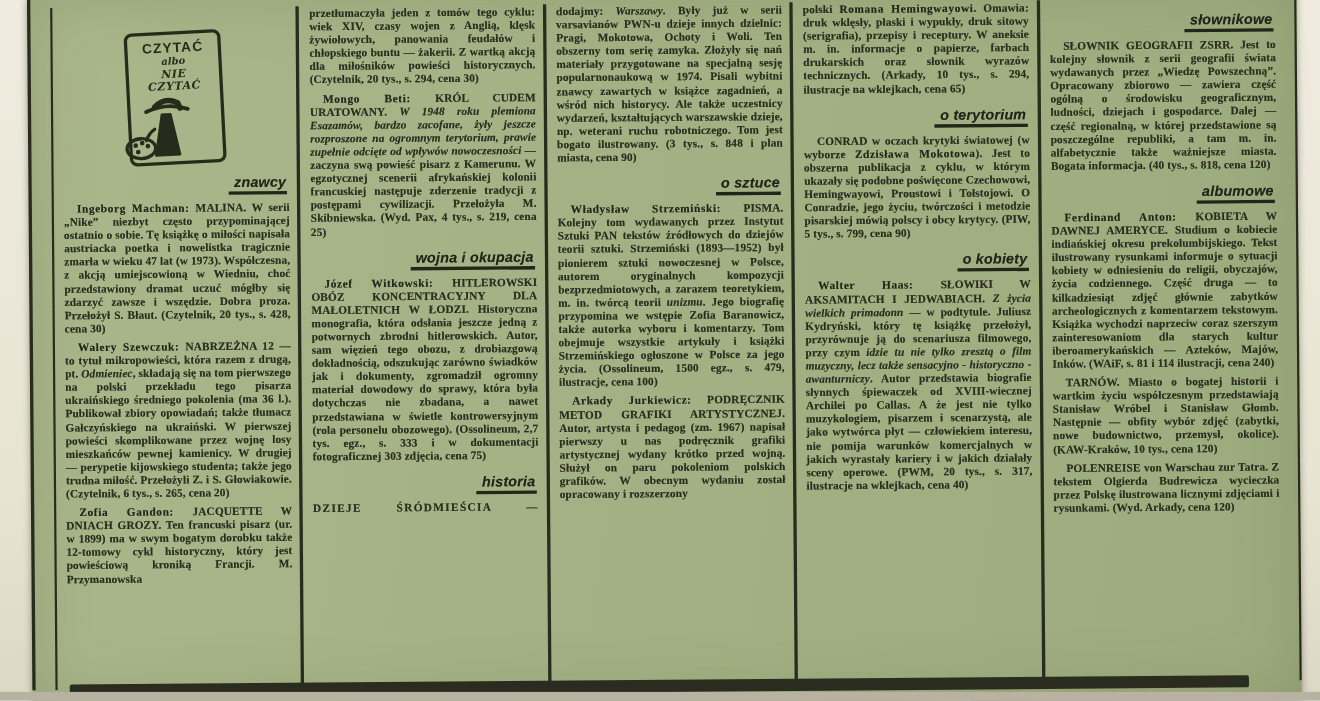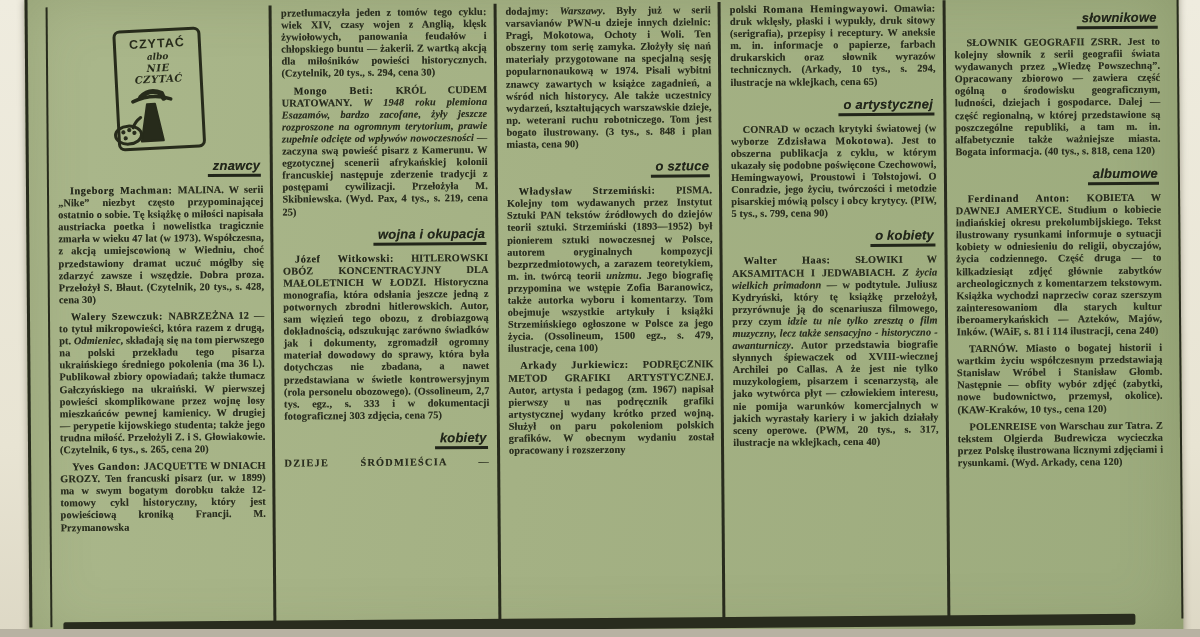--- a/index.html
+++ b/index.html
@@ -88,39 +88,39 @@
           <circle cx="17" cy="42" r="1.6" fill="#272b1b"></circle>
           <circle cx="22" cy="45" r="1.6" fill="#272b1b"></circle>
           <circle cx="13" cy="50" r="1.6" fill="#272b1b"></circle>
         </g>
       </svg>
     </div>
   </div>
         <div class="sec-header"><span>znawcy</span></div>
         <p class="article"><span class="a">Ingeborg Machman: </span><span>MALINA. W serii „Nike” niezbyt często przypominającej ostatnio o sobie. Tę książkę o miłości napisała austriacka poetka i nowelistka tragicznie zmarła w wieku 47 lat (w 1973). Współczesna, z akcją umiejscowioną w Wiedniu, choć przedstawiony dramat uczuć mógłby się zdarzyć zawsze i wszędzie. Dobra proza. Przełożył S. Błaut. (Czytelnik, 20 tys., s. 428, cena 30)</span></p>
         <p class="article"><span class="a">Walery Szewczuk: </span><span>NABRZEŻNA 12 — to tytuł mikropowieści, która razem z drugą, pt. </span><span class="i">Odmieniec</span><span>, składają się na tom pierwszego na polski przekładu tego pisarza ukraińskiego średniego pokolenia (ma 36 l.). Publikował zbiory opowiadań; także tłumacz Gałczyńskiego na ukraiński. W pierwszej powieści skomplikowane przez wojnę losy mieszkańców pewnej kamienicy. W drugiej — perypetie kijowskiego studenta; także jego trudna miłość. Przełożyli Z. i S. Głowiakowie. (Czytelnik, 6 tys., s. 265, cena 20)</span></p>
-        <p class="article"><span class="a">Yves Gandon: </span><span>JACQUETTE W DNIACH GROZY. Ten francuski pisarz (ur. w 1899) ma w swym bogatym dorobku także 12-tomowy cykl historyczny, który jest powieściową kroniką Francji. M. Przymanowska</span></p>
+        <p class="article"><span class="a">Zofia Gandon: </span><span>JACQUETTE W DNIACH GROZY. Ten francuski pisarz (ur. w 1899) ma w swym bogatym dorobku także 12-tomowy cykl historyczny, który jest powieściową kroniką Francji. M. Przymanowska</span></p>
       </div>
     <div class="col">
         <p class="article cont"><span>przetłumaczyła jeden z tomów tego cyklu: wiek XIV, czasy wojen z Anglią, klęsk żywiołowych, panowania feudałów i chłopskiego buntu — żakerii. Z wartką akcją dla miłośników powieści historycznych. (Czytelnik, 20 tys., s. 294, cena 30)</span></p>
         <p class="article"><span class="a">Mongo Beti: </span><span>KRÓL CUDEM URATOWANY. </span><span class="i">W 1948 roku plemiona Esazamów, bardzo zacofane, żyły jeszcze rozproszone na ogromnym terytorium, prawie zupełnie odcięte od wpływów nowoczesności — </span><span>zaczyna swą powieść pisarz z Kamerunu. W egzotycznej scenerii afrykańskiej kolonii francuskiej następuje zderzenie tradycji z postępami cywilizacji. Przełożyła M. Skibniewska. (Wyd. Pax, 4 tys., s. 219, cena 25)</span></p>
         <div class="sec-header"><span>wojna i okupacja</span></div>
         <p class="article"><span class="a">Józef Witkowski: </span><span>HITLEROWSKI OBÓZ KONCENTRACYJNY DLA MAŁOLETNICH W ŁODZI. Historyczna monografia, która odsłania jeszcze jedną z potwornych zbrodni hitlerowskich. Autor, sam więzień tego obozu, z drobiazgową dokładnością, odszukując zarówno świadków jak i dokumenty, zgromadził ogromny materiał dowodowy do sprawy, która była dotychczas nie zbadana, a nawet przedstawiana w świetle kontrowersyjnym (rola personelu obozowego). (Ossolineum, 2,7 tys. egz., s. 333 i w dokumentacji fotograficznej 303 zdjęcia, cena 75)</span></p>
-        <div class="sec-header"><span>kobiety</span></div>
+        <div class="sec-header"><span>historia</span></div>
         <p class="article spread"><span>DZIEJE ŚRÓDMIEŚCIA —</span></p>
       </div>
     <div class="col">
         <p class="article cont"><span>dodajmy: </span><span class="i">Warszawy</span><span>. Były już w serii varsavianów PWN-u dzieje innych dzielnic: Pragi, Mokotowa, Ochoty i Woli. Ten obszerny tom serię zamyka. Złożyły się nań materiały przygotowane na specjalną sesję popularnonaukową w 1974. Pisali wybitni znawcy zawartych w książce zagadnień, a wśród nich historycy. Ale także uczestnicy wydarzeń, kształtujących warszawskie dzieje, np. weterani ruchu robotniczego. Tom jest bogato ilustrowany. (3 tys., s. 848 i plan miasta, cena 90)</span></p>
         <div class="sec-header"><span>o sztuce</span></div>
         <p class="article"><span class="a">Władysław Strzemiński: </span><span>PISMA. Kolejny tom wydawanych przez Instytut Sztuki PAN tekstów źródłowych do dziejów teorii sztuki. Strzemiński (1893—1952) był pionierem sztuki nowoczesnej w Polsce, autorem oryginalnych kompozycji bezprzedmiotowych, a zarazem teoretykiem, m. in. twórcą teorii </span><span class="i">unizmu</span><span>. Jego biografię przypomina we wstępie Zofia Baranowicz, także autorka wyboru i komentarzy. Tom obejmuje wszystkie artykuły i książki Strzemińskiego ogłoszone w Polsce za jego życia. (Ossolineum, 1500 egz., s. 479, ilustracje, cena 100)</span></p>
         <p class="article"><span class="a">Arkady Jurkiewicz: </span><span>PODRĘCZNIK METOD GRAFIKI ARTYSTYCZNEJ. Autor, artysta i pedagog (zm. 1967) napisał pierwszy u nas podręcznik grafiki artystycznej wydany krótko przed wojną. Służył on paru pokoleniom polskich grafików. W obecnym wydaniu został opracowany i rozszerzony</span></p>
       </div>
     <div class="col">
         <p class="article cont"><span>polski </span><span class="a">Romana Hemingwayowi</span><span>. Omawia: druk wklęsły, płaski i wypukły, druk sitowy (serigrafia), przepisy i receptury. W aneksie m. in. informacje o papierze, farbach drukarskich oraz słownik wyrazów technicznych. (Arkady, 10 tys., s. 294, ilustracje na wklejkach, cena 65)</span></p>
-        <div class="sec-header"><span>o artystycznej</span></div>
+        <div class="sec-header"><span>o terytorium</span></div>
         <p class="article"><span>CONRAD w oczach krytyki światowej (w wyborze </span><span class="a">Zdzisława Mokotowa</span><span>). Jest to obszerna publikacja z cyklu, w którym ukazały się podobne poświęcone Czechowowi, Hemingwayowi, Proustowi i Tołstojowi. O Conradzie, jego życiu, twórczości i metodzie pisarskiej mówią polscy i obcy krytycy. (PIW, 5 tys., s. 799, cena 90)</span></p>
         <div class="sec-header"><span>o kobiety</span></div>
         <p class="article"><span class="a">Walter Haas: </span><span>SŁOWIKI W AKSAMITACH I JEDWABIACH. </span><span class="i">Z życia wielkich primadonn</span><span> — w podtytule. Juliusz Kydryński, który tę książkę przełożył, przyrównuje ją do scenariusza filmowego, przy czym </span><span class="i">idzie tu nie tylko zresztą o film muzyczny, lecz także sensacyjno - historyczno - awanturniczy</span><span>. Autor przedstawia biografie słynnych śpiewaczek od XVIII-wiecznej Archilei po Callas. A że jest nie tylko muzykologiem, pisarzem i scenarzystą, ale jako wytwórca płyt — człowiekiem interesu, nie pomija warunków komercjalnych w jakich wyrastały kariery i w jakich działały sceny operowe. (PWM, 20 tys., s. 317, ilustracje na wklejkach, cena 40)</span></p>
       </div>
     <div class="col">
         <div class="sec-header"><span>słownikowe</span></div>
         <p class="article"><span>SŁOWNIK GEOGRAFII ZSRR. Jest to kolejny słownik z serii geografii świata wydawanych przez „Wiedzę Powszechną”. Opracowany zbiorowo — zawiera część ogólną o środowisku geograficznym, ludności, dziejach i gospodarce. Dalej — część regionalną, w której przedstawione są poszczególne republiki, a tam m. in. alfabetycznie także ważniejsze miasta. Bogata informacja. (40 tys., s. 818, cena 120)</span></p>
         <div class="sec-header"><span>albumowe</span></div>
         <p class="article"><span class="a">Ferdinand Anton: </span><span>KOBIETA W DAWNEJ AMERYCE. Studium o kobiecie indiańskiej okresu prekolumbijskiego. Tekst ilustrowany rysunkami informuje o sytuacji kobiety w odniesieniu do religii, obyczajów, życia codziennego. Część druga — to kilkadziesiąt zdjęć głównie zabytków archeologicznych z komentarzem tekstowym. Książka wychodzi naprzeciw coraz szerszym zainteresowaniom dla starych kultur iberoamerykańskich — Azteków, Majów, Inków. (WAiF, s. 81 i 114 ilustracji, cena 240)</span></p>
         <p class="article"><span>TARNÓW. Miasto o bogatej historii i wartkim życiu współczesnym przedstawiają Stanisław Wróbel i Stanisław Głomb. Następnie — obfity wybór zdjęć (zabytki, nowe budownictwo, przemysł, okolice). (KAW-Kraków, 10 tys., cena 120)</span></p>

